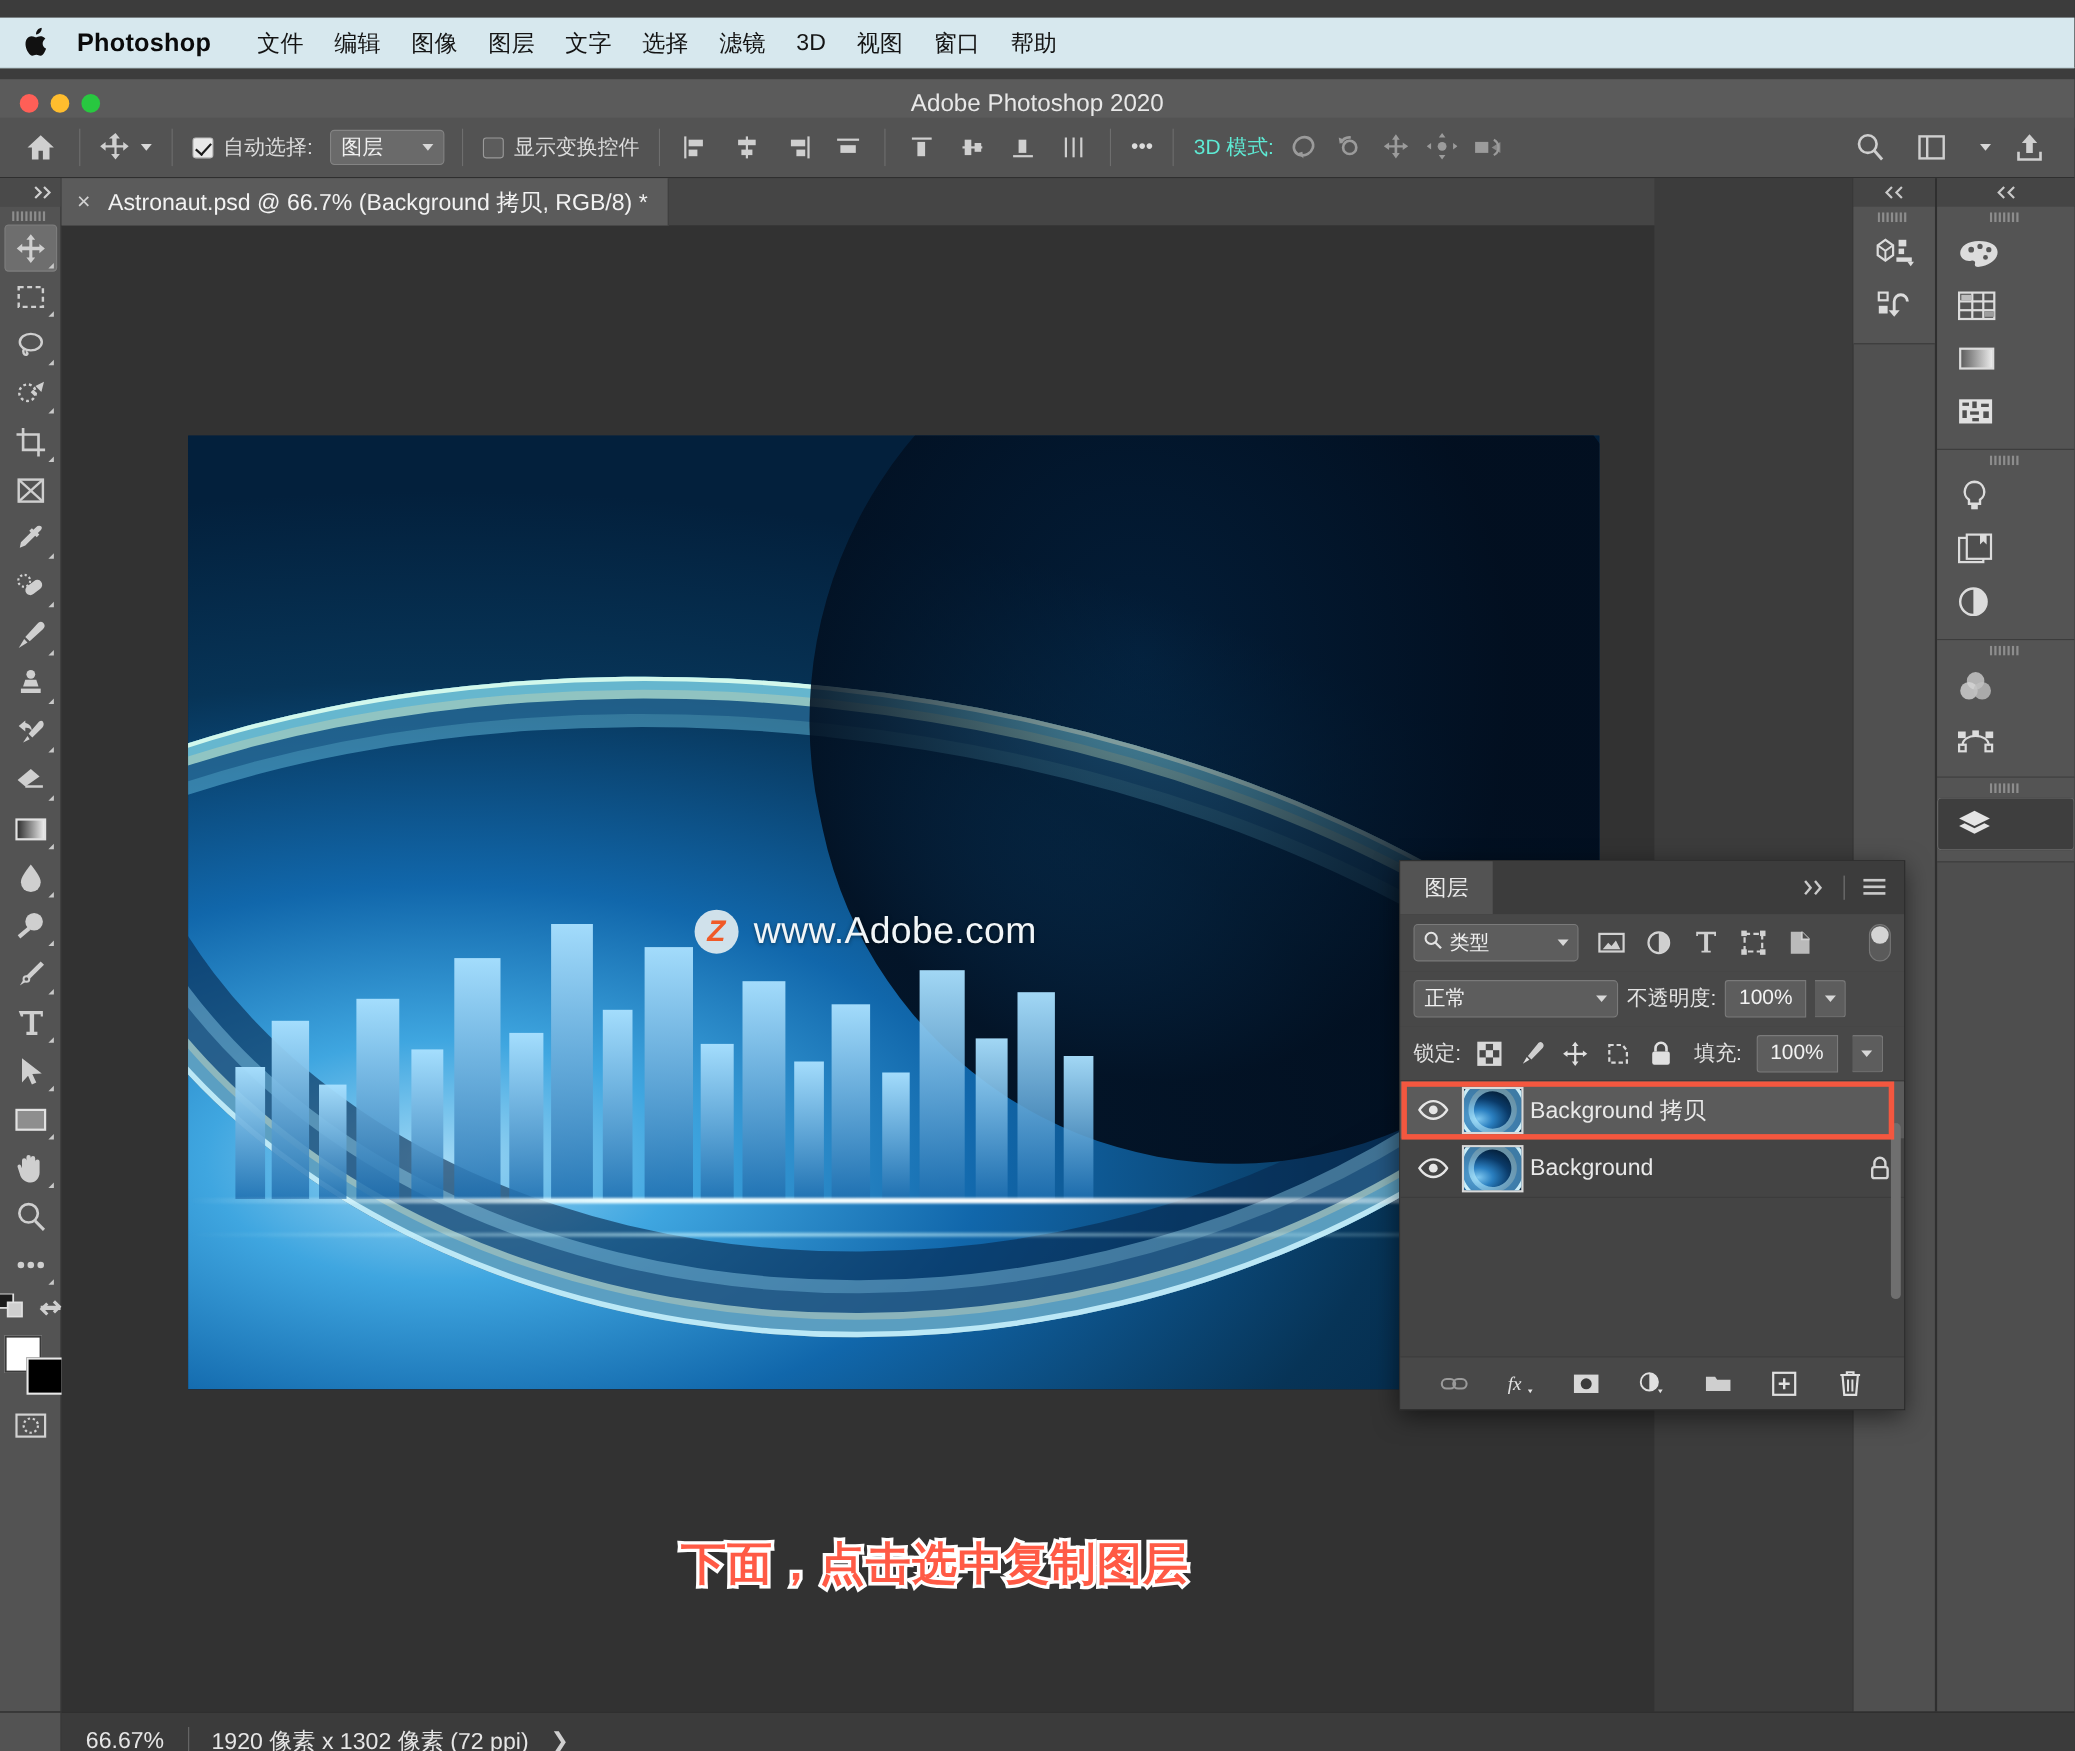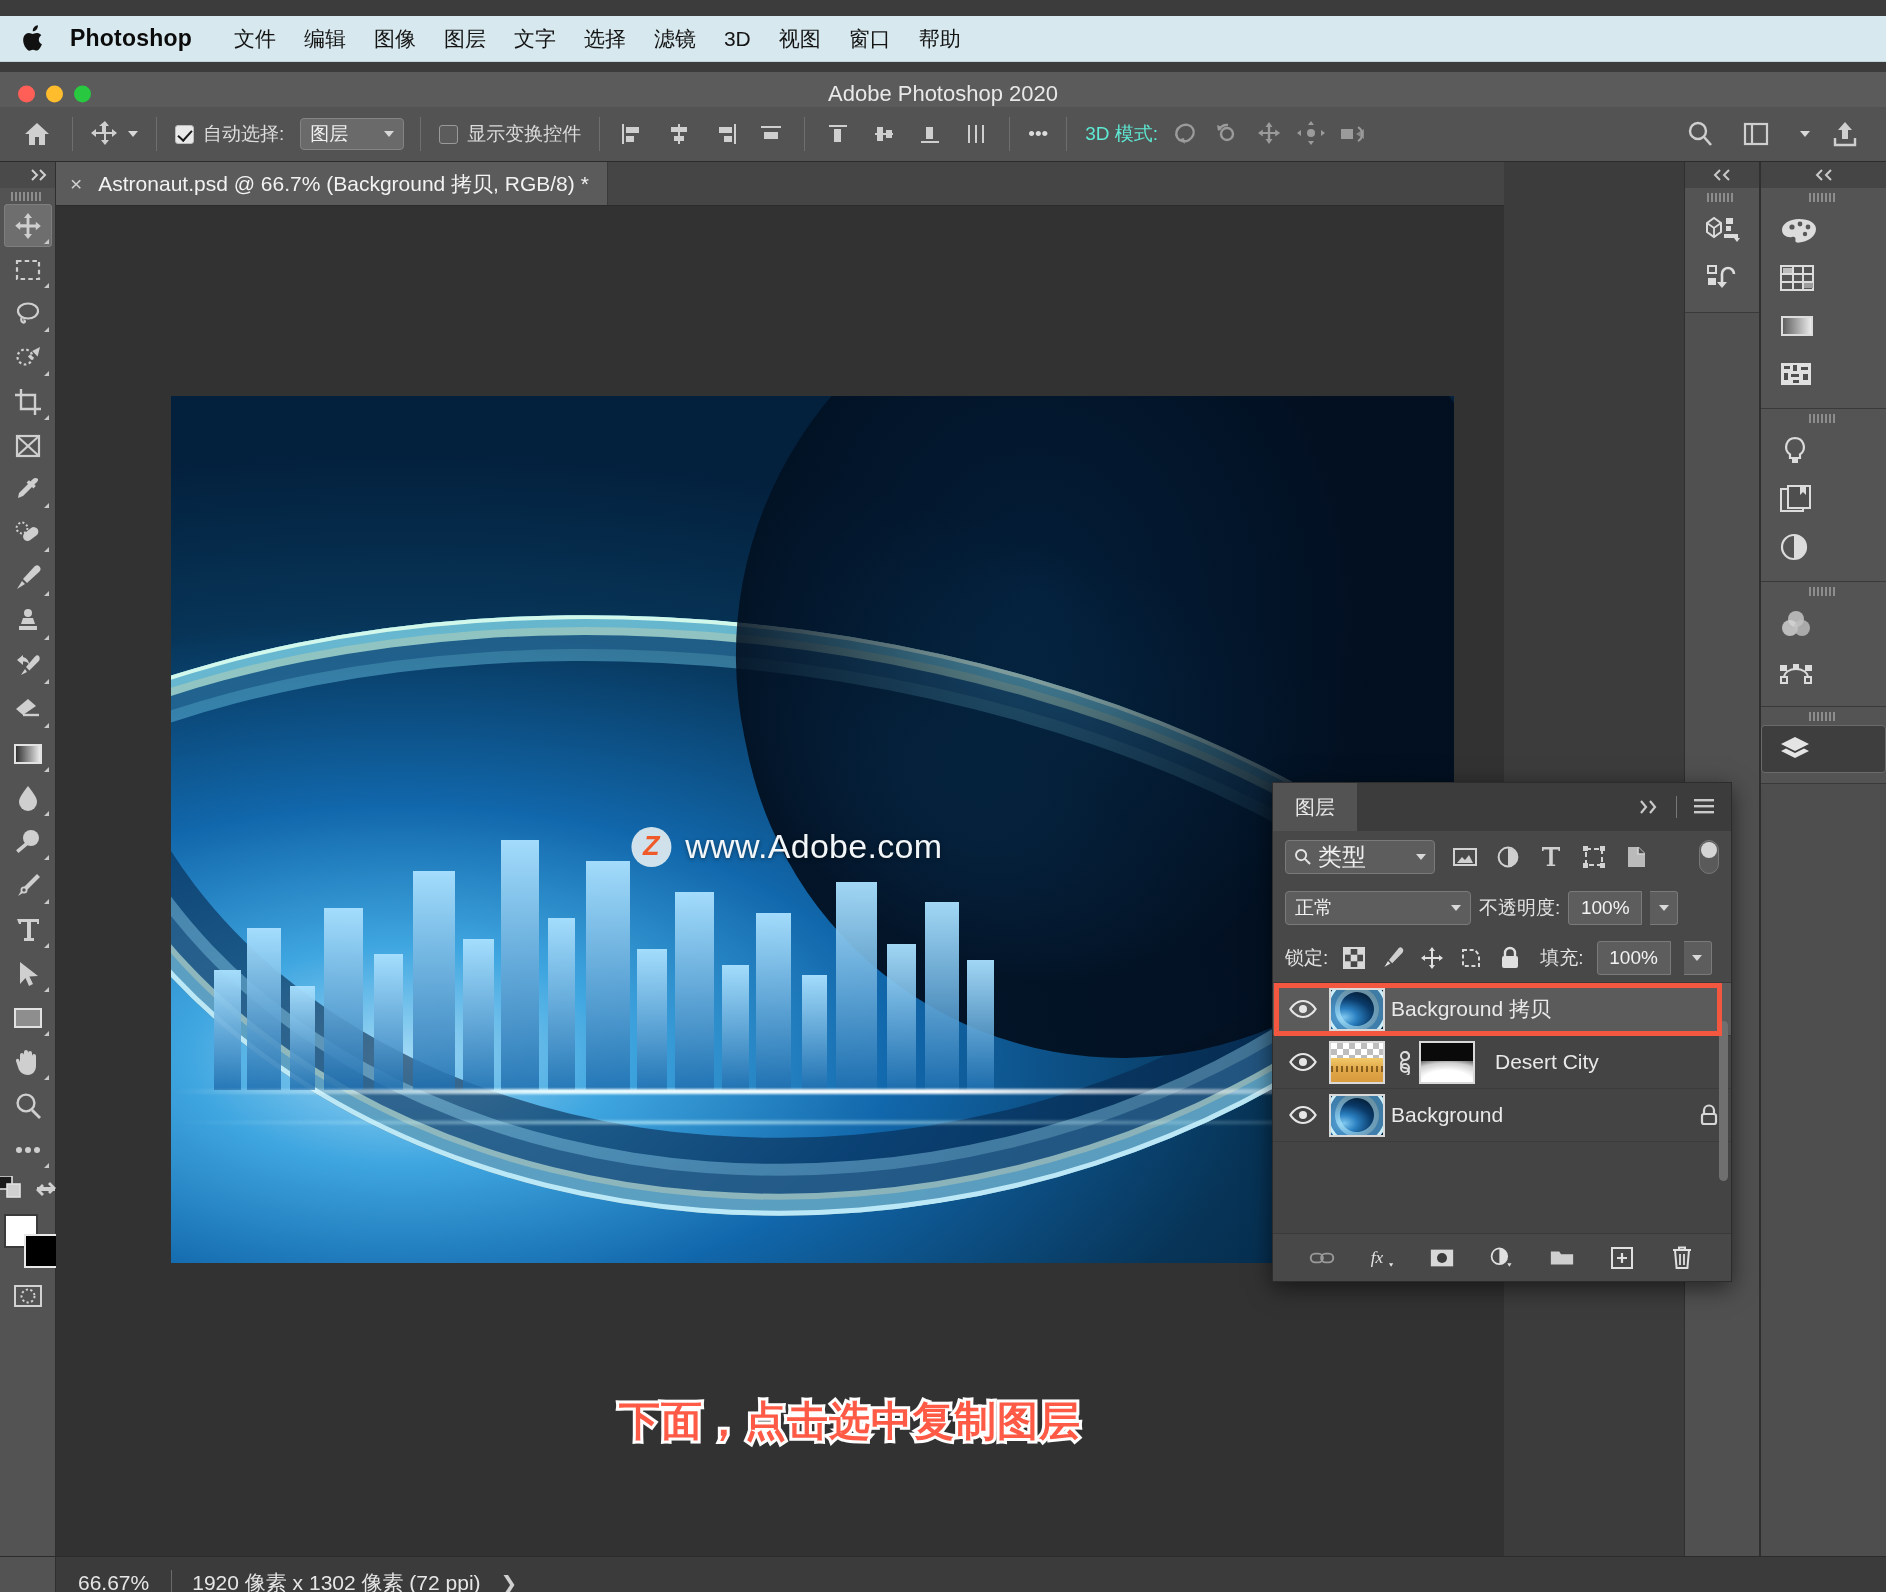--- a/index.html
+++ b/index.html
@@ -195,21 +195,21 @@
   }
   .lp-tabspace { flex: 1; }
   .lp-tabicons { display:flex; align-items:center; gap: 14px; padding-right: 14px; }
   .lp-divider-v { width:1px; height: 22px; background:#777; }
   .lp-filter {
     height: 52px; display:flex; align-items:center; gap: 17px; padding: 0 12px;
     background:#484848;
   }
   .search-box {
     width: 150px; height: 34px; background:#5d5d5d; border:1px solid #7a7a7a; border-radius:4px;
-    display:flex; align-items:center; gap:7px; padding: 0 8px; color:#f0f0f0; font-size:24px;
+    display:flex; align-items:center; gap:7px; padding: 0 8px; color:#f0f0f0; font-size:18px;
   }
   .fi { display:flex; align-items:center; justify-content:center; width: 26px; height: 26px;}
   .toggle-pill {
     margin-left:auto; width: 20px; height: 34px; border-radius: 10px; background:#5a5a5a;
     border:1px solid #777; position:relative;
   }
   .toggle-pill::after { content:""; position:absolute; left:1px; top:1px; width:16px; height:16px; border-radius:50%; background:#d4d4d4;}
   .lp-blend {
     height: 50px; display:flex; align-items:center; gap: 8px; padding: 0 12px; background:#484848;
   }
@@ -889,40 +889,20 @@
           <svg width="28" height="20" viewBox="0 0 28 20">
               <path d="M14 2 C6 2 1.4 10 1.4 10 S6 18 14 18 26.6 10 26.6 10 22 2 14 2z" fill="none" stroke="#e6e6e6" stroke-width="2.2"></path>
               <circle cx="14" cy="10" r="4" fill="#e6e6e6"></circle>
             </svg>
         </div>
         <div class="thumb art"></div>
         <div class="lname">Background 拷贝</div>
       </div>
       <div class="sel-outline"></div>
 
-      <div class="lrow">
-        <div class="eye">
-          <svg width="28" height="20" viewBox="0 0 28 20">
-              <path d="M14 2 C6 2 1.4 10 1.4 10 S6 18 14 18 26.6 10 26.6 10 22 2 14 2z" fill="none" stroke="#e6e6e6" stroke-width="2.2"></path>
-              <circle cx="14" cy="10" r="4" fill="#e6e6e6"></circle>
-            </svg>
-        </div>
-        <div class="thumb checker">
-            <div class="desert"></div>
-          </div>
-        <div class="linkicon">
-          <svg width="18" height="26" viewBox="0 0 18 26">
-              <path d="M9 3 a4 4 0 0 1 0 8 a4 4 0 0 0 0 8 a4 4 0 0 1 0 8" fill="none" stroke="#dcdcdc" stroke-width="2"></path>
-              <circle cx="9" cy="7" r="4" fill="none" stroke="#dcdcdc" stroke-width="2"></circle>
-              <circle cx="9" cy="19" r="4" fill="none" stroke="#dcdcdc" stroke-width="2"></circle>
-            </svg>
-        </div>
-        <div class="thumb mask"></div>
-        <div class="lname" style="margin-left:14px">Desert City</div>
-      </div>
 
       <div class="lrow">
         <div class="eye">
           <svg width="28" height="20" viewBox="0 0 28 20">
               <path d="M14 2 C6 2 1.4 10 1.4 10 S6 18 14 18 26.6 10 26.6 10 22 2 14 2z" fill="none" stroke="#e6e6e6" stroke-width="2.2"></path>
               <circle cx="14" cy="10" r="4" fill="#e6e6e6"></circle>
             </svg>
         </div>
         <div class="thumb art"></div>
         <div class="lname">Background</div>

